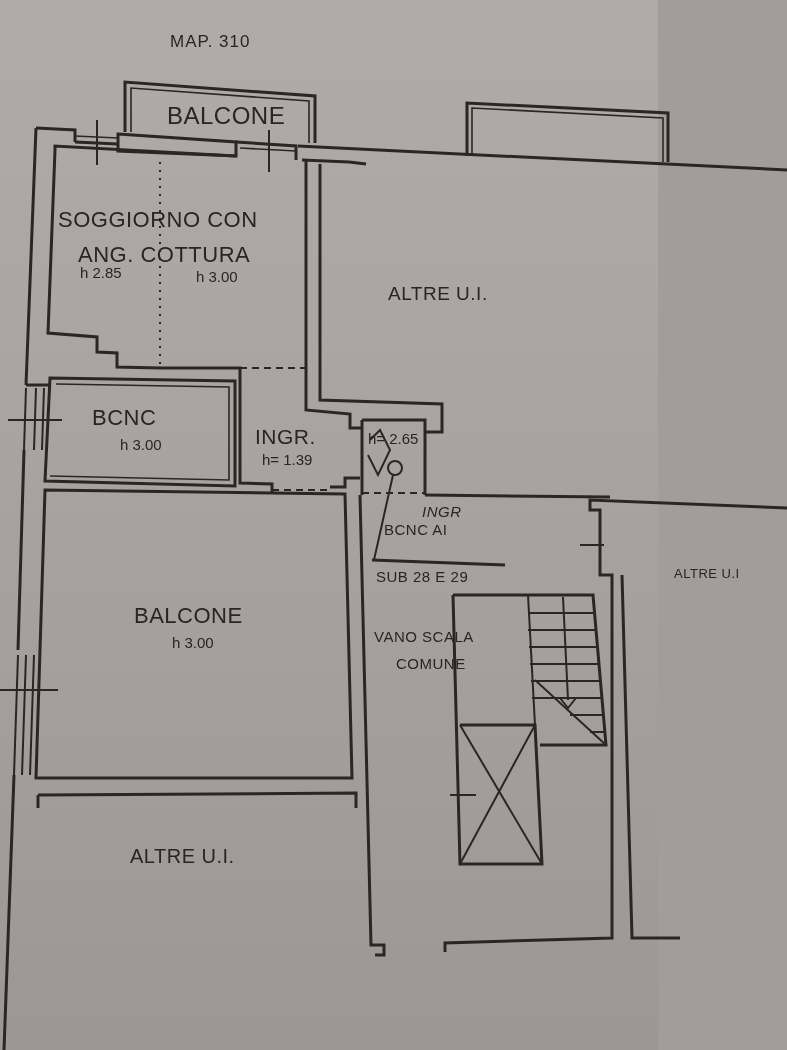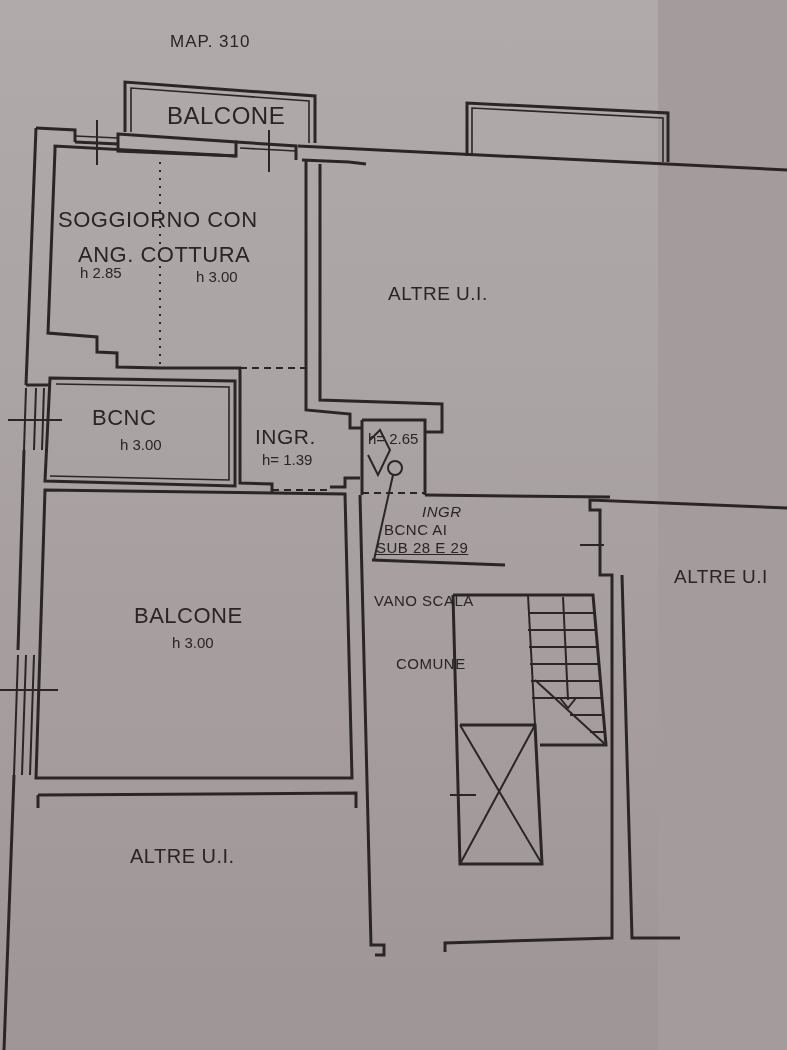--- a/index.html
+++ b/index.html
@@ -143,23 +143,23 @@
   <div class="lbl h" style="left:120px;top:436px;">h 3.00</div>
 
   <div class="lbl room" style="left:255px;top:425px;font-size:21px;">INGR.</div>
   <div class="lbl h" style="left:262px;top:451px;">h= 1.39</div>
 
   <div class="lbl h" style="left:368px;top:430px;">h= 2.65</div>
 
   <div class="lbl room" style="left:134px;top:603px;">BALCONE</div>
   <div class="lbl h" style="left:172px;top:634px;">h 3.00</div>
 
-  <div class="lbl small" style="left:374px;top:592px;width:150px;text-align:left;">VANO SCALA</div>
+  <div class="lbl small" style="left:374px;top:628px;width:150px;text-align:left;">VANO SCALA</div>
   <div class="lbl small" style="left:396px;top:655px;text-align:left;">COMUNE</div>
 
   <div class="lbl small" style="left:422px;top:503px;font-style:italic;">INGR</div>
   <div class="lbl small" style="left:384px;top:521px;">BCNC AI</div>
-  <div class="lbl small" style="left:376px;top:539px;text-decoration:underline;">SUB 28 E 29</div>
+  <div class="lbl small" style="left:376px;top:568px;">SUB 28 E 29</div>
 
   <div class="lbl room" style="left:388px;top:283px;font-size:19px;">ALTRE U.I.</div>
-  <div class="lbl room" style="left:674px;top:566px;font-size:19px;">ALTRE U.I</div>
+  <div class="lbl room" style="left:674px;top:566px;font-size:13px;">ALTRE U.I</div>
   <div class="lbl room" style="left:130px;top:845px;font-size:20px;">ALTRE U.I.</div>
 </div>
 
 </body></html>

